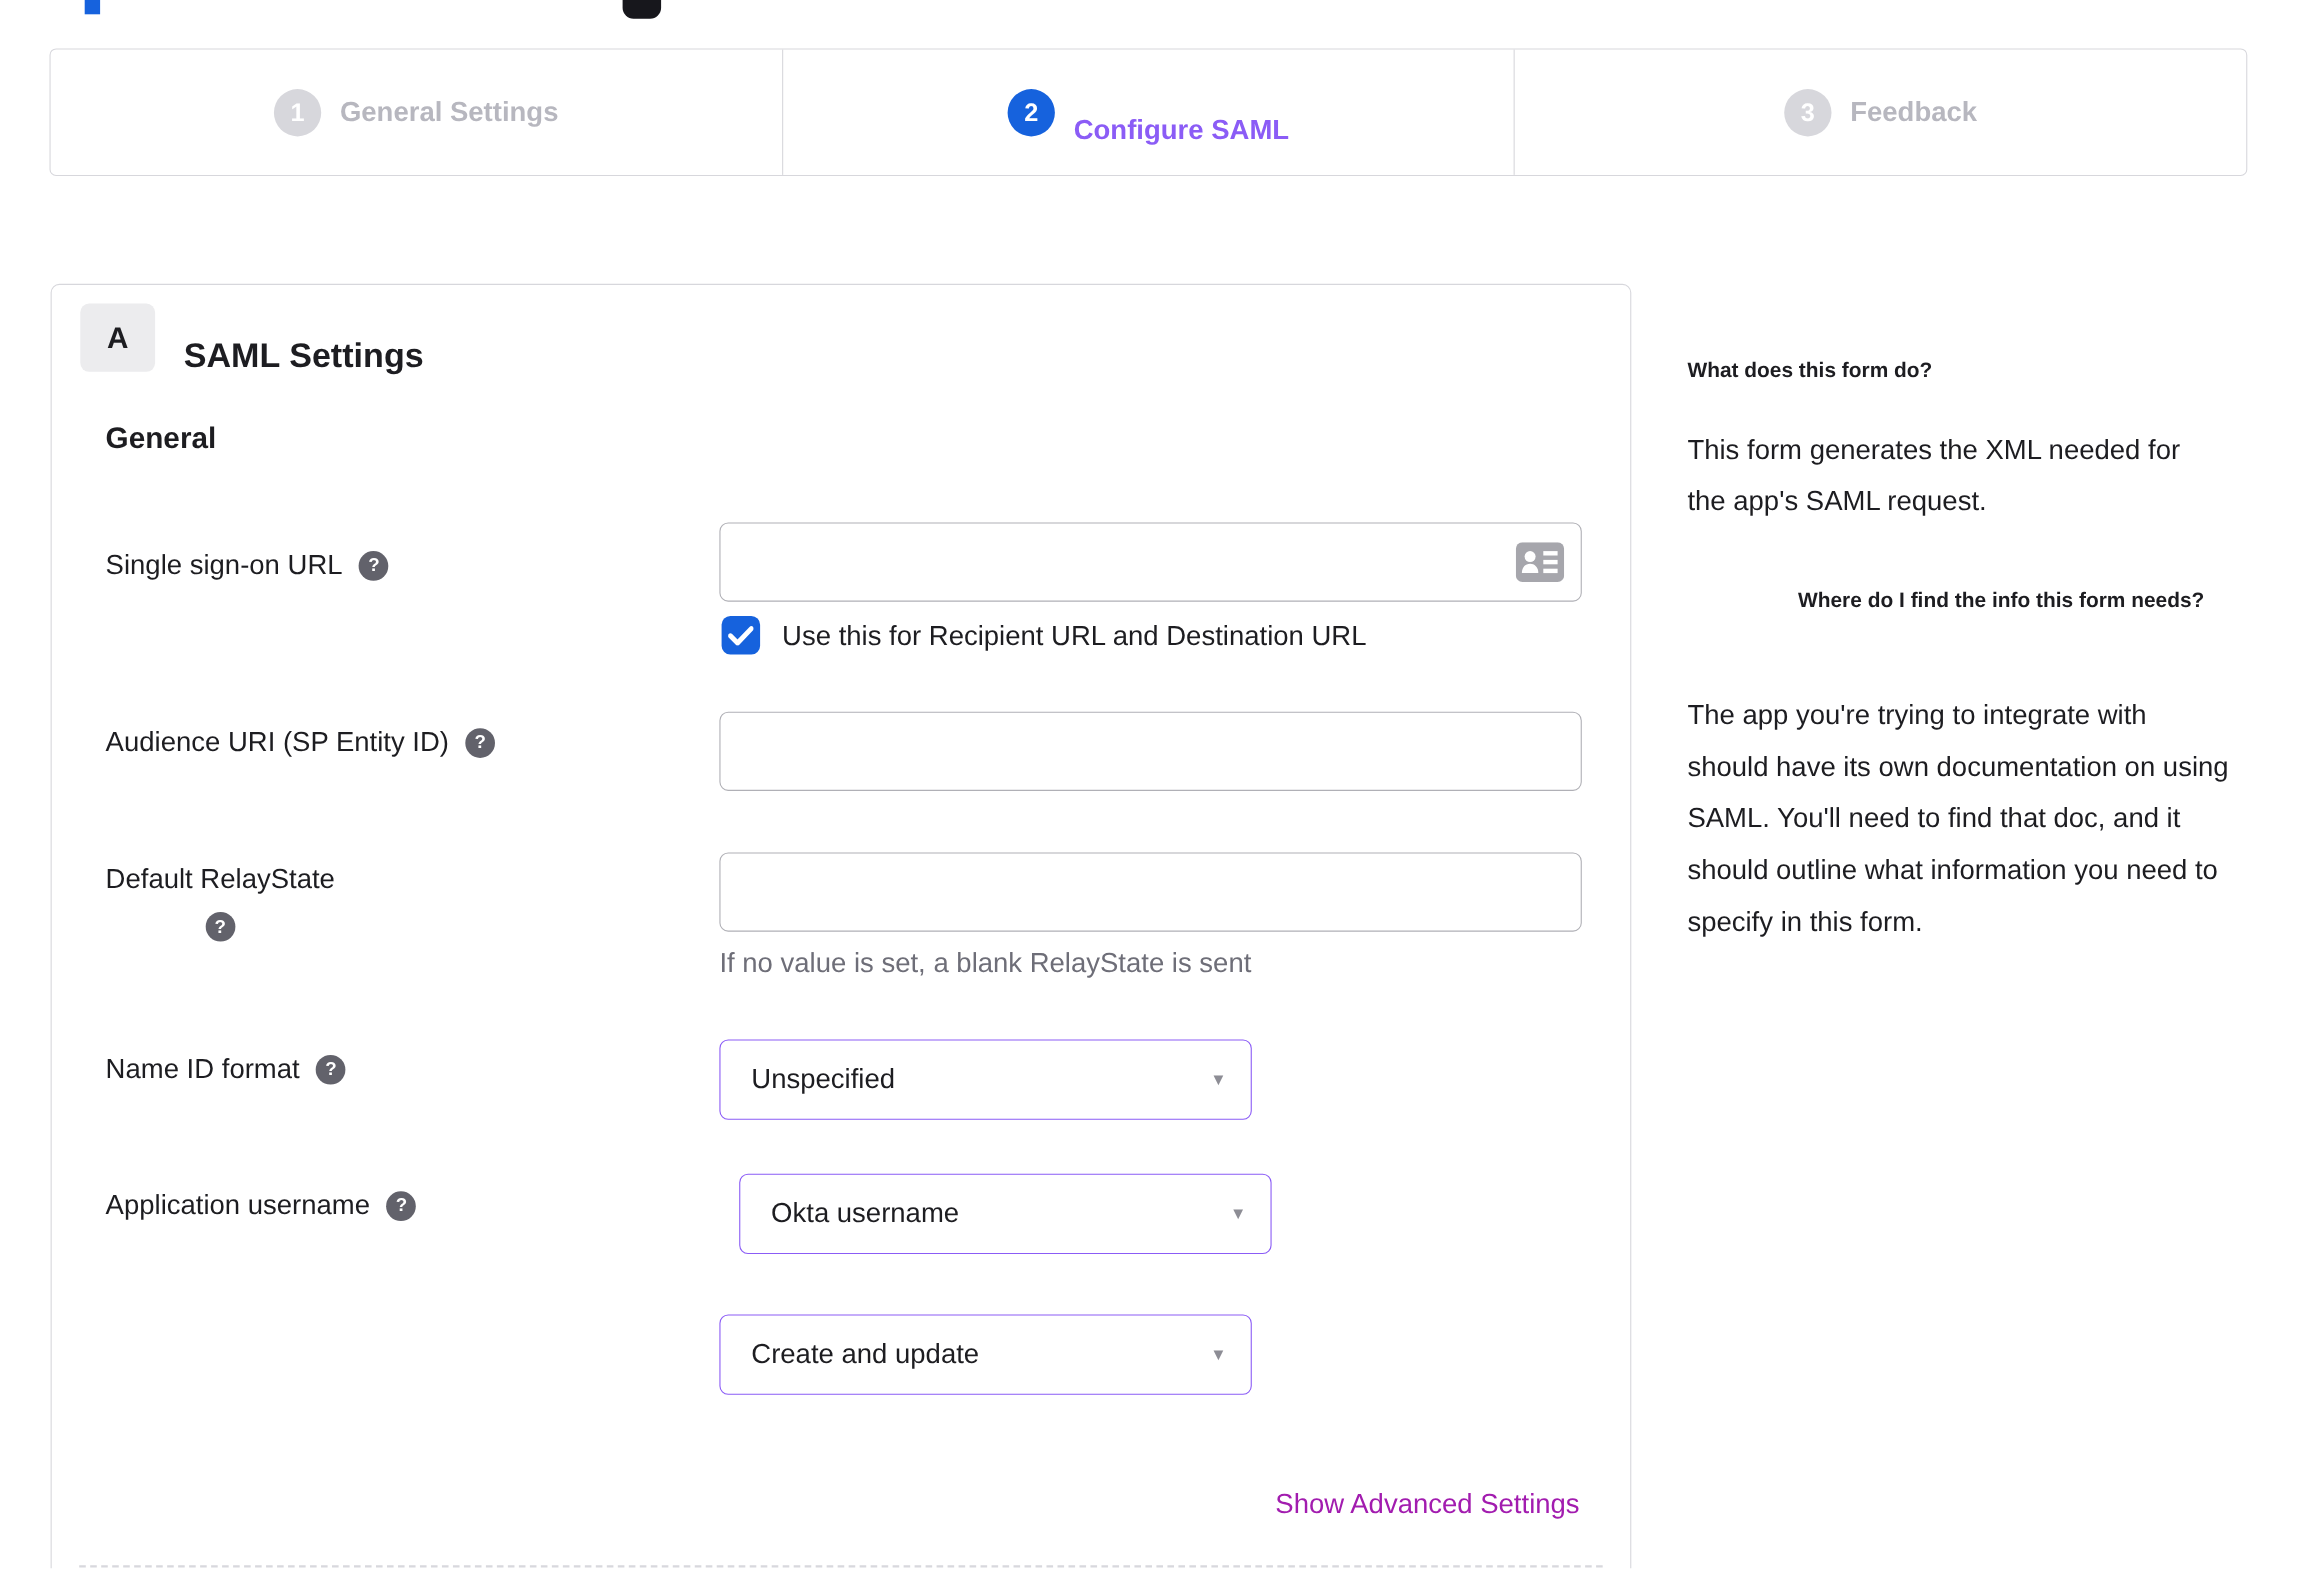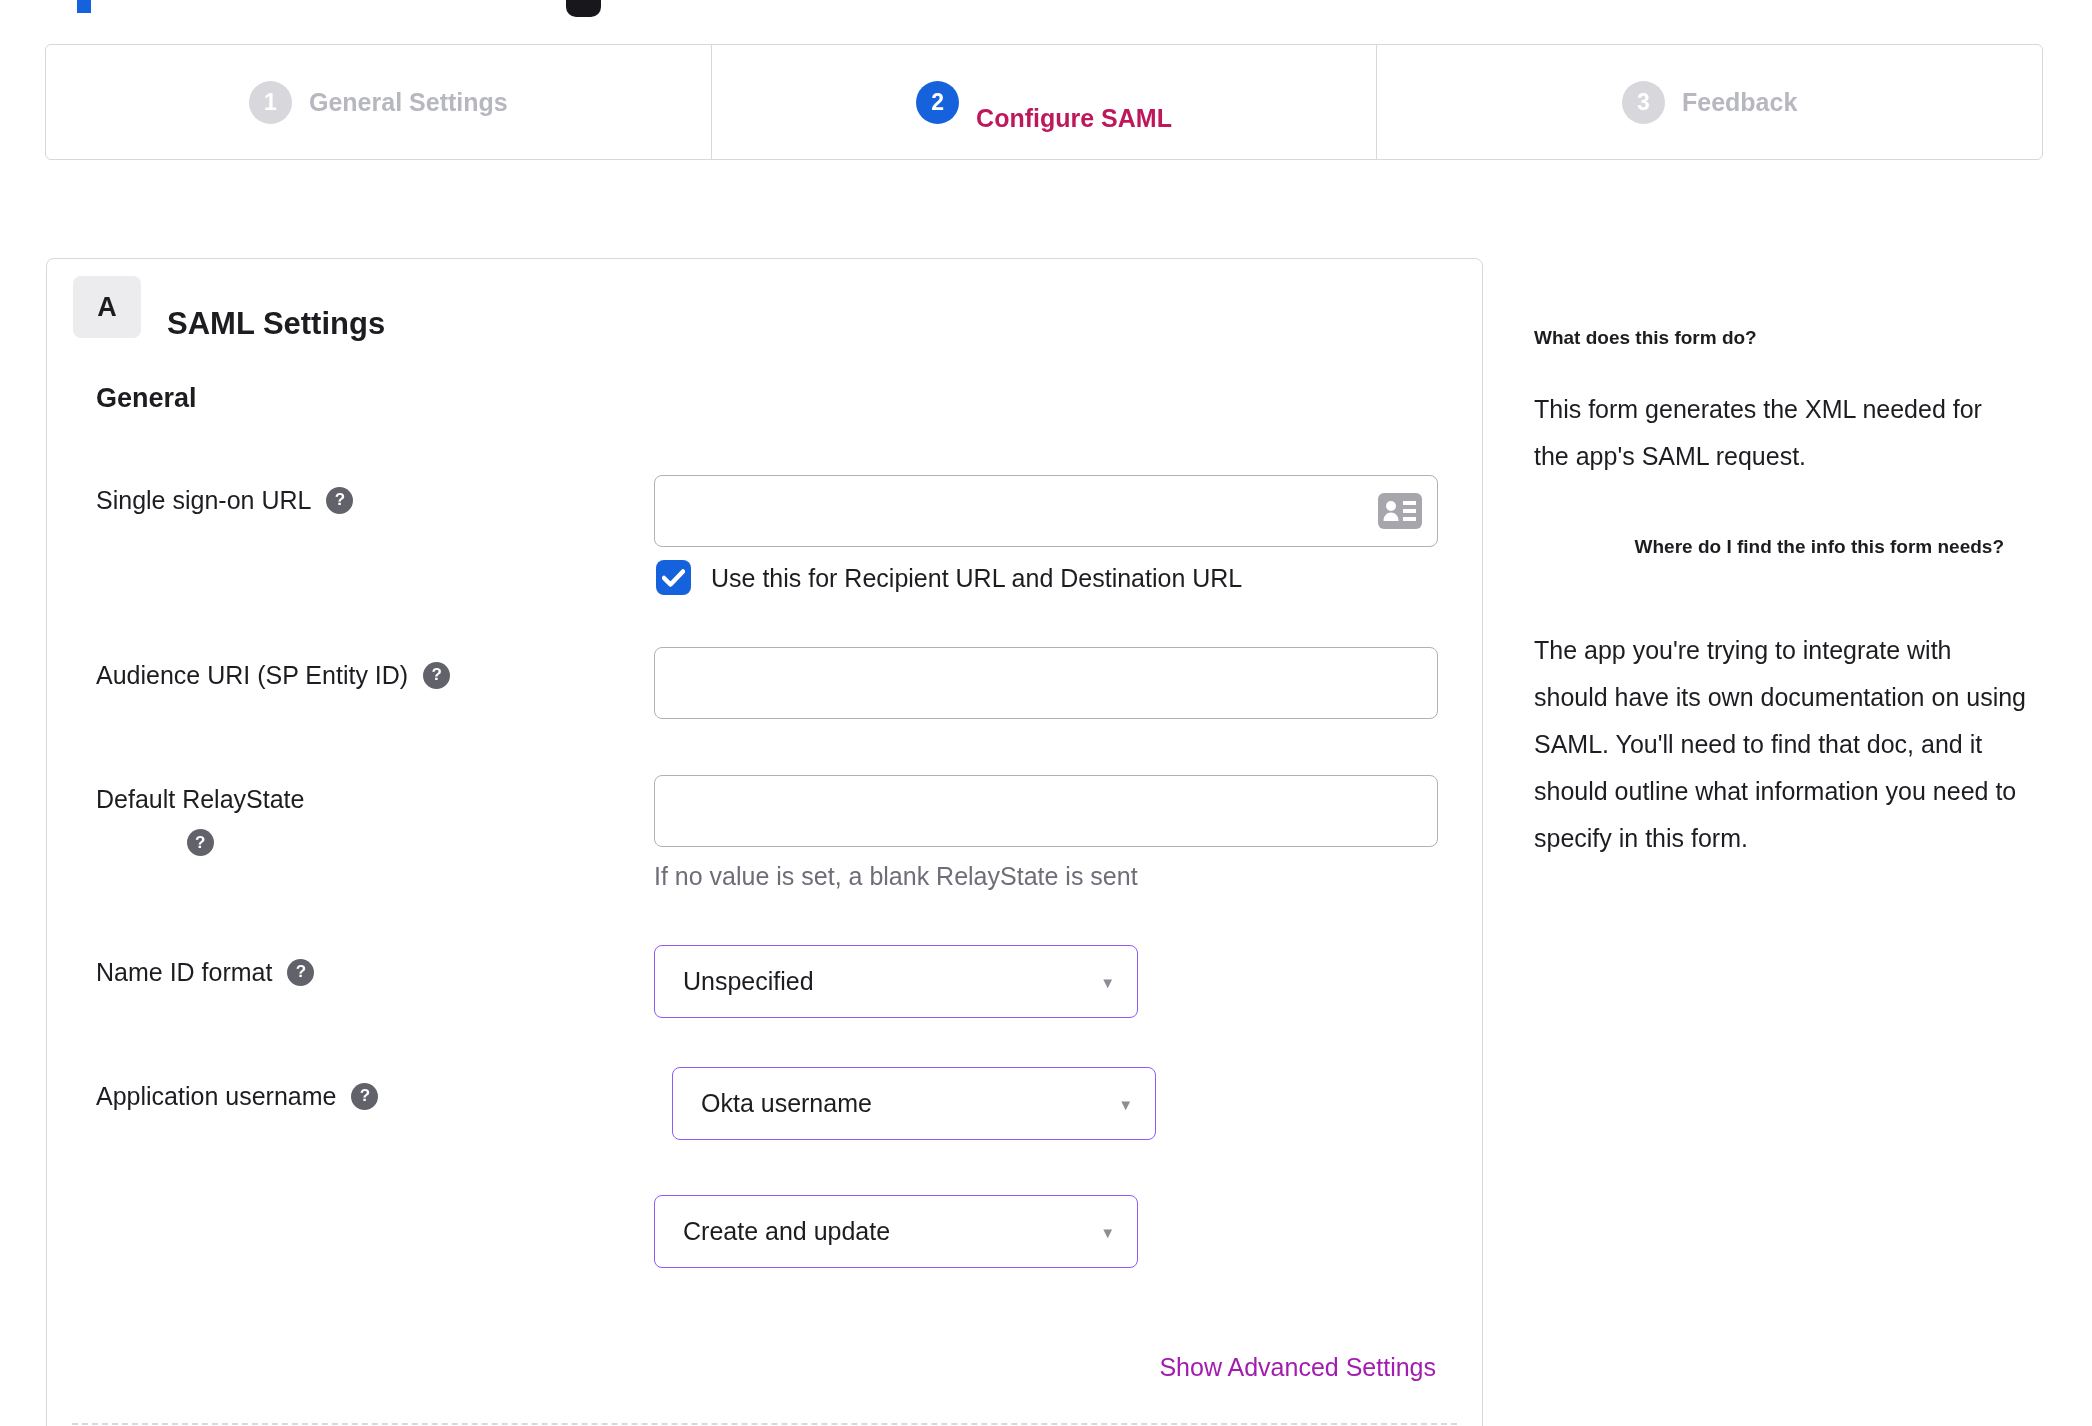--- a/index.html
+++ b/index.html
@@ -23,21 +23,21 @@
   }
   .step { flex:1; display:flex; align-items:center; justify-content:center; gap:17px; cursor:default; }
   .step + .step { border-left:1px solid #d7d7dc; }
   .step-circle {
     width:43px; height:43px; border-radius:50%;
     background:#d7d7dc; color:#ffffff; font-size:23px; font-weight:bold;
     display:flex; align-items:center; justify-content:center; flex:0 0 auto;
   }
   .step-label { font-size:25px; font-weight:bold; color:#b7b7bf; }
   .step.active .step-circle { background:#1662dd; }
-  .step.active .step-label { color:#be185d;margin-top:32px; }
+  .step.active .step-label { color:#8b5cf6;margin-top:32px; }
 
   
   .panel {
     left:46px; top:258px; width:1437px; height:1200px;
     background:#fff; border:1px solid #d7d7dc; border-radius:8px;
   }
   .badge-a {
     left:26px; top:17px; width:68px; height:62px;
     background:#ececee; border-radius:8px;
     font-size:27px; font-weight:bold; color:#1d1d21;
@@ -111,21 +111,21 @@
       <span class="step-label">Feedback</span>
     </div>
   </div>
 
   <div class="abs panel">
 
     <div class="abs badge-a">A</div>
     <div class="abs panel-title">SAML Settings</div>
     <div class="abs sub-title">General</div>
 
-    <div class="abs field-label" style="top:224px;align-items:center;">
+    <div class="abs field-label" style="top:238px;align-items:center;">
       <span>Single sign-on URL</span>
       <span class="help-icon">?</span>
     </div>
     <div class="abs input-wrap" style="top:216px;">
       <input class="text-input" type="text" value="" style="">
       <span class="input-icon">
         <svg width="44" height="36" viewBox="0 0 44 36">
           <rect x="0" y="0" width="44" height="36" rx="6" fill="#a6a6ac"></rect>
           <circle cx="13" cy="13" r="5" fill="#ffffff"></circle>
           <path d="M5.5 28 c0-5.5 3.6-8.5 7.5-8.5 s7.5 3 7.5 8.5 z" fill="#ffffff"></path>

